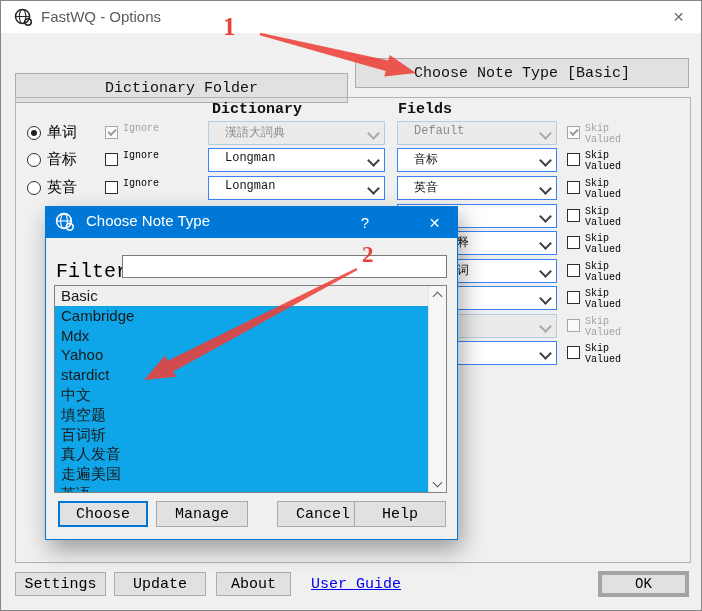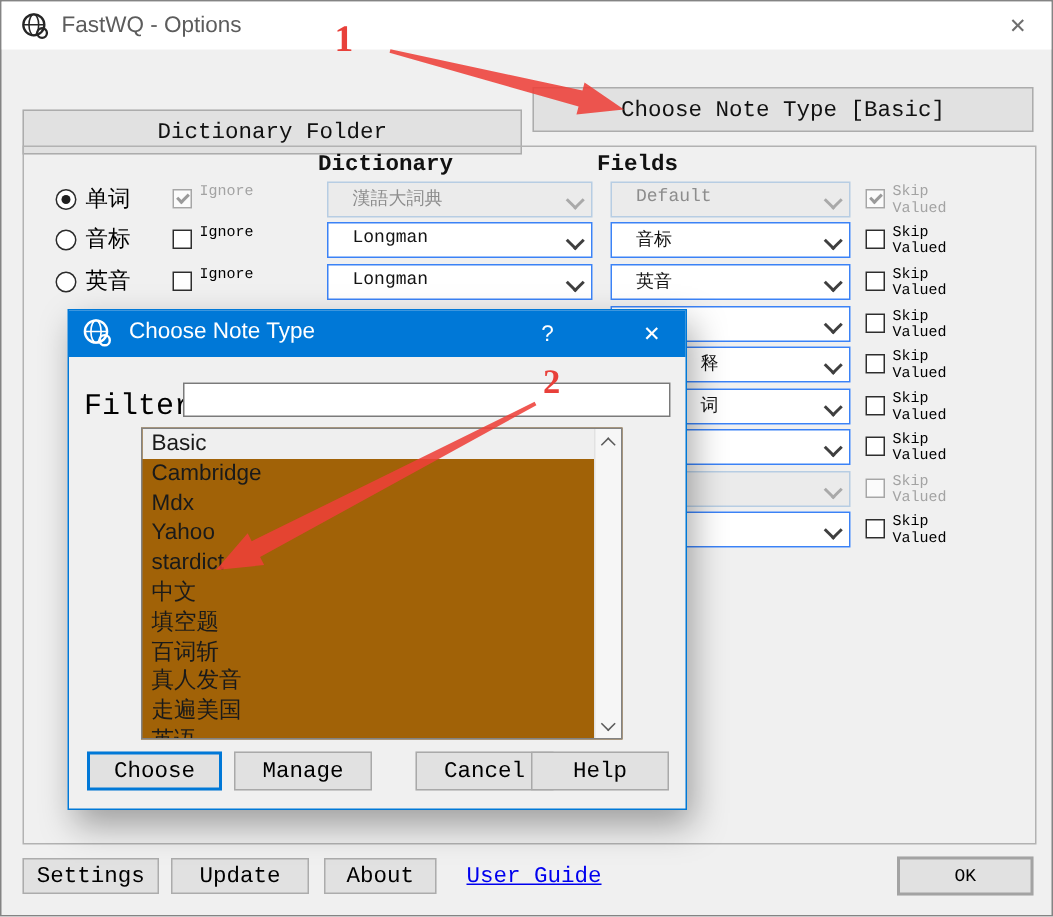--- a/index.html
+++ b/index.html
@@ -20,21 +20,21 @@
   #btn-dict-folder{left:14px;top:57px;width:333px;height:30px;margin-top:15px;}
   #btn-choose-note{left:354px;top:57px;width:334px;height:30px;}
 
   
   .frame{position:absolute;left:14px;top:96px;width:676px;height:466px;border:1px solid #b2b2b2;box-sizing:border-box;}
   .colhdr{position:absolute;font-size:15px;font-weight:bold;color:#111;}
   #hdr-dict{left:211px;top:100px;}
   #hdr-fields{left:397px;top:100px;}
 
   
-  .row{position:absolute;left:10px;width:582px;height:28px;}
+  .row{position:absolute;left:0;width:582px;height:28px;}
   .radio{position:absolute;left:26px;top:7px;width:14px;height:14px;border:1px solid #2b2b2b;border-radius:50%;
          background:#fff;box-sizing:border-box;}
   .radio.sel::after{content:"";position:absolute;left:3px;top:3px;width:6px;height:6px;border-radius:50%;background:#1f1f1f;}
   .rlabel{position:absolute;left:46px;top:4px;font-size:15px;color:#000;}
   .cb{position:absolute;width:13px;height:13px;border:1px solid #2e2e2e;background:#fff;box-sizing:border-box;}
   .cb.dis{border-color:#a6a6a6;background:#fbfbfb;}
   .cb.checked::after{content:"";position:absolute;left:2px;top:2px;width:6px;height:3px;
                      border-left:2px solid #9a9a9a;border-bottom:2px solid #9a9a9a;transform:rotate(-45deg);}
   .cb-ignore{left:104px;top:7px;}
   .cb-skip{left:566px;top:7px;}
@@ -59,22 +59,22 @@
   .dlg-titlebar{position:absolute;left:0;top:0;right:0;height:31px;background:#0078d7;}
   .dlg-titlebar .appicon{position:absolute;left:9px;top:5px;width:20px;height:20px;color:#ffffff;}
   .dlg-titlebar .title{position:absolute;left:40px;top:5px;font-size:15px;color:#ffffff;}
   .dlg-help{position:absolute;right:75px;top:0;width:34px;height:31px;display:flex;align-items:center;
             justify-content:center;color:#fff;font-size:15px;}
   .dlg-close{position:absolute;right:0;top:0;width:45px;height:31px;display:flex;align-items:center;
              justify-content:center;color:#fff;font-size:14px;}
   .filter-label{position:absolute;left:10px;top:53px;font-size:20px;color:#000;}
   .filter-input{position:absolute;left:76px;top:48px;width:325px;height:23px;border:1px solid #7a7a7a;
                 background:#fff;box-sizing:border-box;font-size:14px;padding:0 4px;outline:none;}
-  .listbox{position:absolute;left:8px;top:78px;width:321px;height:208px;background:#a16207;
-           border:1px solid #828282;box-sizing:border-box;overflow:hidden;margin-left:40px;}
+  .listbox{position:absolute;left:8px;top:78px;width:393px;height:208px;background:#0ea5e9;
+           border:1px solid #828282;box-sizing:border-box;overflow:hidden;}
   .li{height:19.8px;line-height:19.8px;padding-left:6px;font-size:15px;color:#1a1a1a;white-space:nowrap;}
   .li.sel{background:#efefef;}
   .vscroll{position:absolute;right:0;top:0;bottom:0;width:17px;background:#f6f6f6;border-left:1px solid #e2e2e2;}
   .varrow{position:absolute;left:0;width:17px;height:17px;display:flex;align-items:center;justify-content:center;}
   .varrow span{width:6px;height:6px;border-right:1.6px solid #5a5a5a;border-bottom:1.6px solid #5a5a5a;display:block;}
   .varrow.up{top:0;} .varrow.up span{transform:rotate(-135deg);margin-top:3px;}
   .varrow.down{bottom:0;} .varrow.down span{transform:rotate(45deg);margin-bottom:3px;}
   .dlg-btn{position:absolute;top:294px;height:26px;background:#e1e1e1;border:1px solid #a9a9a9;
            box-sizing:border-box;display:flex;align-items:center;justify-content:center;font-size:15px;color:#000;}
   #dlg-choose{left:12px;width:90px;border:2px solid #0078d7;}
@@ -82,22 +82,22 @@
   #dlg-cancel{left:209px;width:92px;margin-left:22px;}
   #dlg-help{left:308px;width:92px;}
 
   
   .fbtn{position:absolute;top:571px;height:24px;background:#e1e1e1;border:1px solid #acacac;box-sizing:border-box;
         display:flex;align-items:center;justify-content:center;font-size:15px;color:#000;}
   #fbtn-settings{left:14px;width:91px;}
   #fbtn-update{left:113px;width:92px;}
   #fbtn-about{left:215px;width:75px;}
   #link-guide{position:absolute;left:310px;top:575px;font-size:15px;color:#0000ee;text-decoration:underline;cursor:pointer;}
-  #fbtn-ok{left:597px;top:570px;width:91px;height:26px;border:2px solid #a3a3a3;position:absolute;background:#e1e1e1;
-           box-sizing:border-box;display:flex;align-items:center;justify-content:center;font-size:12px;color:#000;}
+  #fbtn-ok{left:597px;top:570px;width:91px;height:26px;border:4px solid #a3a3a3;position:absolute;background:#e1e1e1;
+           box-sizing:border-box;display:flex;align-items:center;justify-content:center;font-size:14px;color:#000;}
 
   
   .anno-num{position:absolute;z-index:40;color:#e8403a;font-family:"Liberation Serif","DejaVu Serif",serif;
             font-weight:bold;pointer-events:none;}
   #anno-1{left:222px;top:12px;font-size:25px;}
   #anno-2{left:361px;top:241px;font-size:23px;}
   #arrow-layer{position:absolute;left:0;top:0;width:702px;height:611px;z-index:39;pointer-events:none;}
 </style>
 </head>
 <body>

